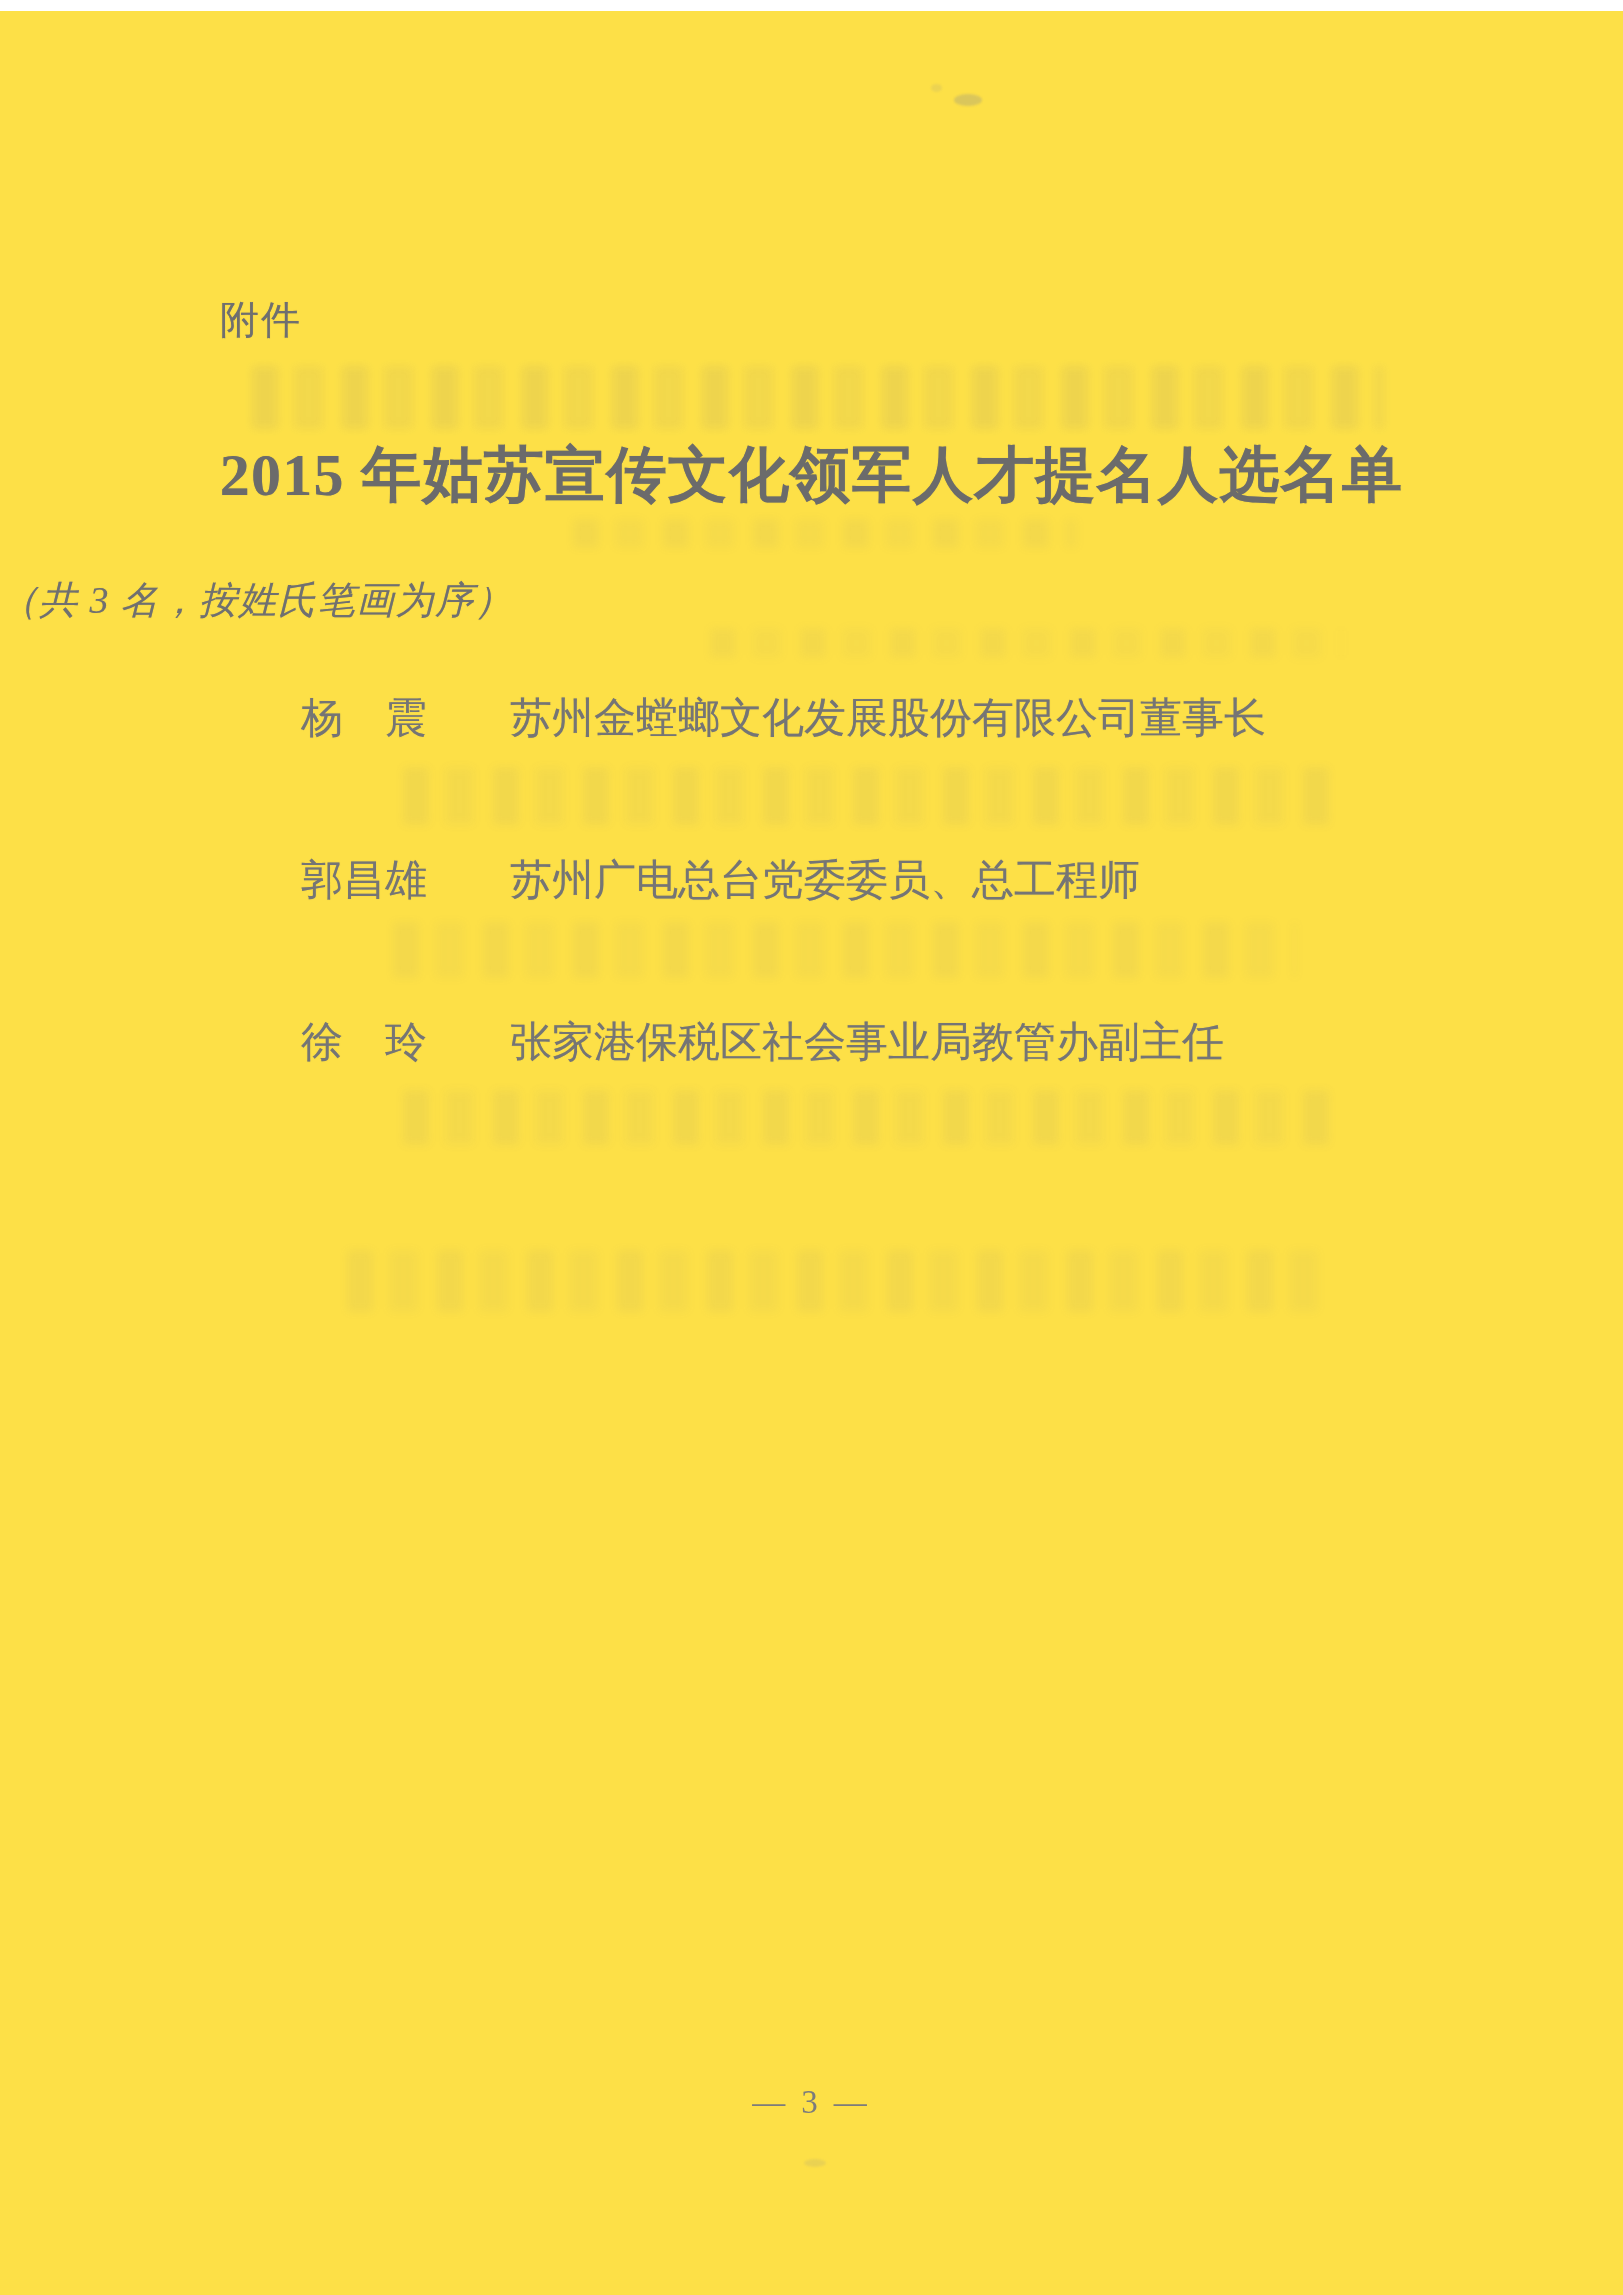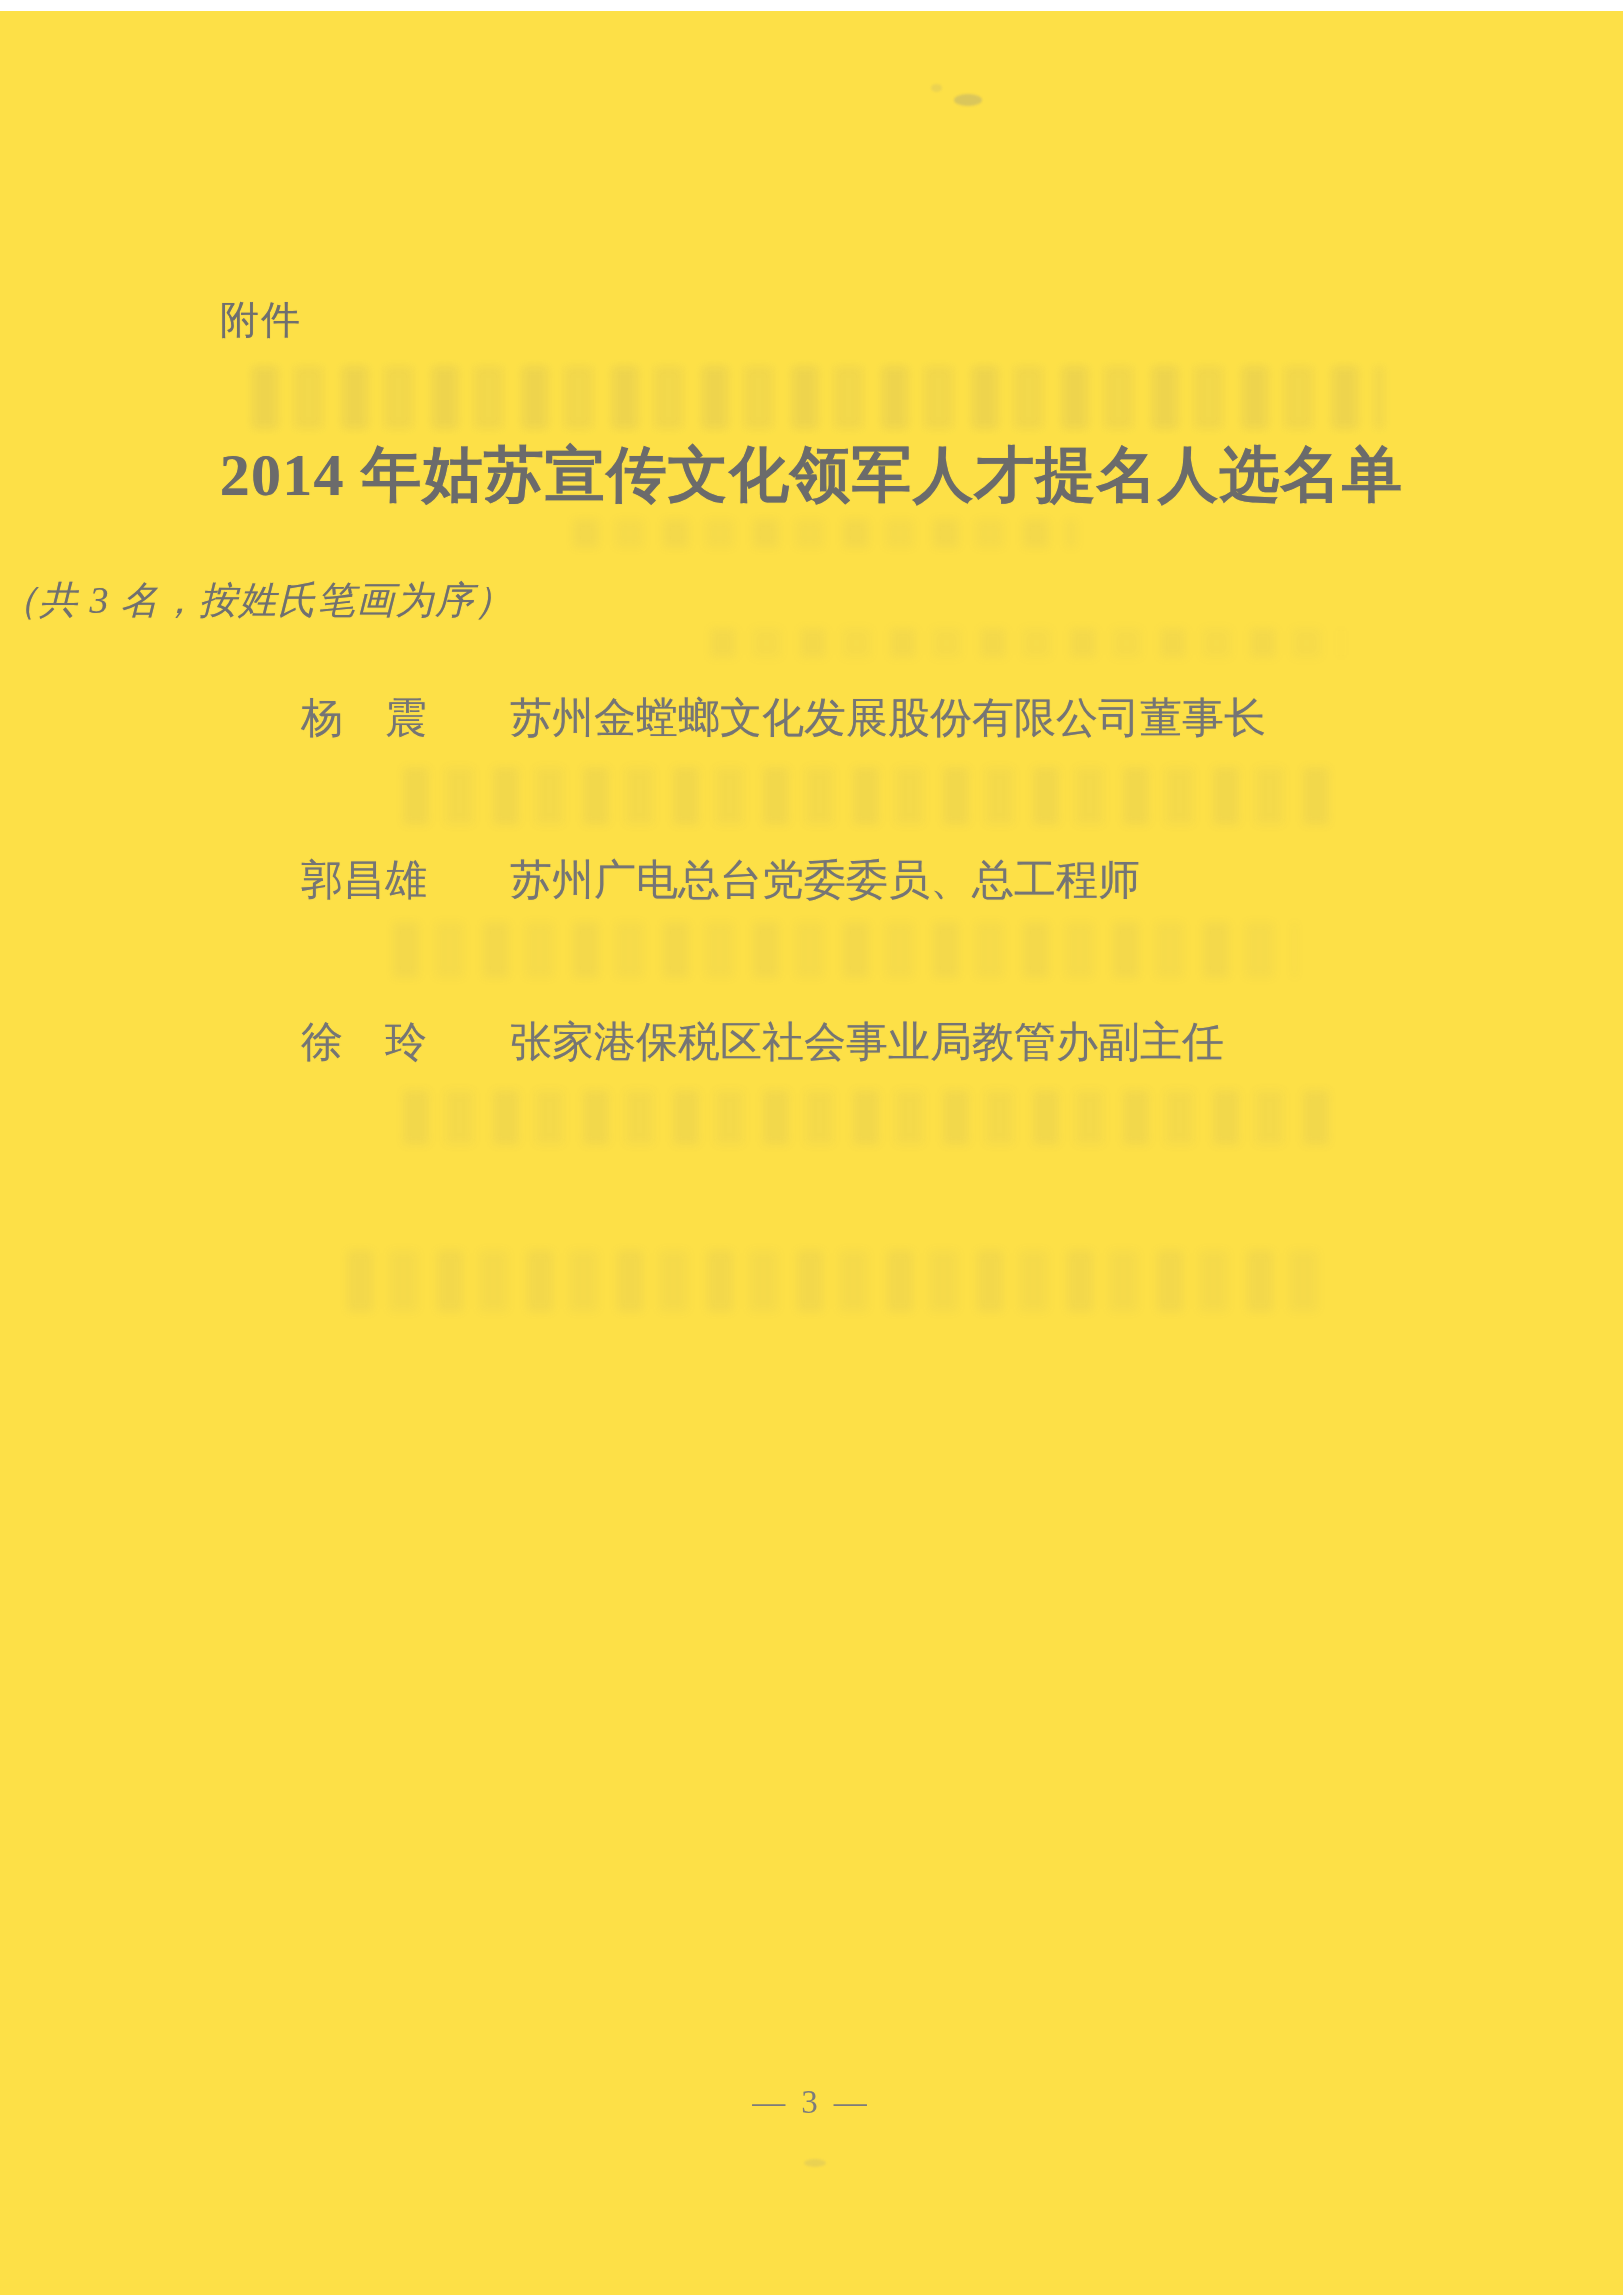--- a/index.html
+++ b/index.html
@@ -137,21 +137,21 @@
   <div class="ghost ghost-5"></div>
   <div class="ghost ghost-6"></div>
   <div class="ghost ghost-7"></div>
 
   <span class="speck speck-1"></span>
   <span class="speck speck-2"></span>
   <span class="speck speck-3"></span>
 
   <div class="attachment-label">附件</div>
 
-  <h1 class="doc-title">2014 年姑苏宣传文化领军人才提名人选名单</h1>
+  <h1 class="doc-title">2015 年姑苏宣传文化领军人才提名人选名单</h1>
 
   <div class="doc-subtitle">（共 3 名，按姓氏笔画为序）</div>
 
   <div class="roster">
     <div class="roster-row">
       <span class="nominee-name">杨　震</span>
       <span class="nominee-position">苏州金螳螂文化发展股份有限公司董事长</span>
     </div>
     <div class="roster-row">
       <span class="nominee-name">郭昌雄</span>

